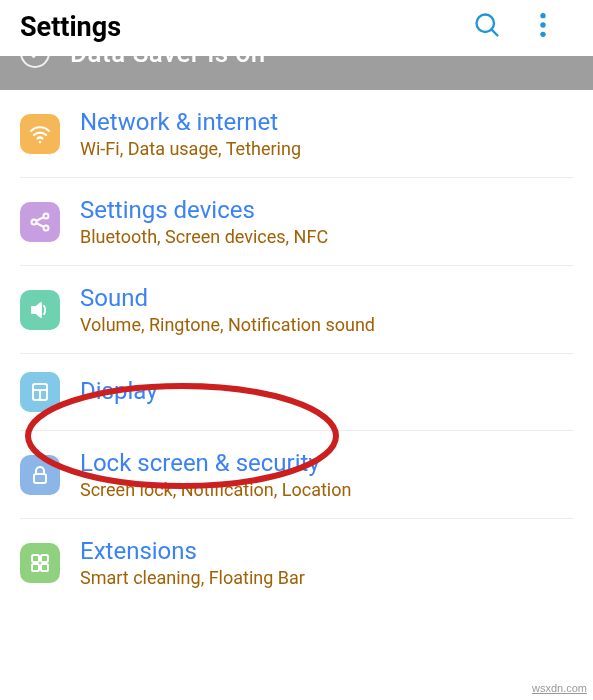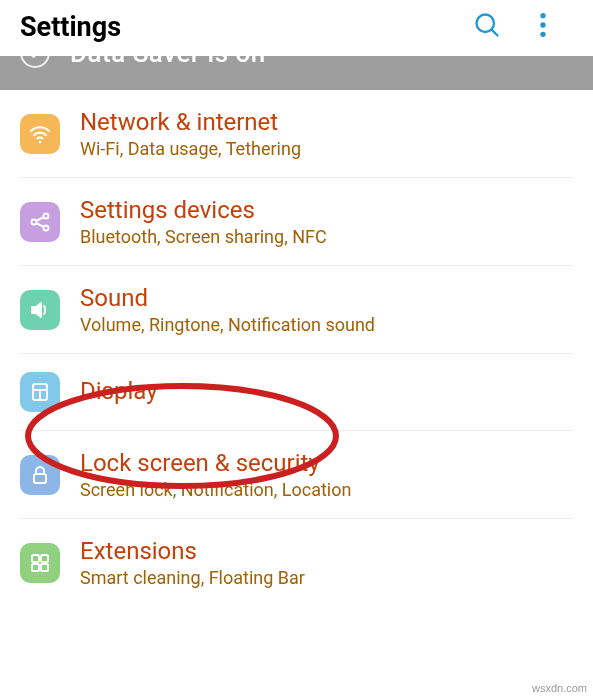--- a/index.html
+++ b/index.html
@@ -70,21 +70,21 @@
       height: 40px;
       border-radius: 10px;
       flex: 0 0 40px;
       display: flex;
       align-items: center;
       justify-content: center;
     }
     .item-text { flex: 1; }
     .item-title {
       font-size: 24px;
-      color: #c2410c;
+      color: #3b82f6;
       font-weight: 400;
       margin-bottom: 2px;
     }
     .item-sub {
       font-size: 18px;
       color: #a16207;
     }
     .bg-orange { background: #f6b756; }
     .bg-purple { background: #c79ee0; }
     .bg-teal   { background: #6ed2b1; }
@@ -99,20 +99,21 @@
       height: 112px;
       pointer-events: none;
     }
     .watermark {
       position: absolute;
       right: 6px;
       bottom: 6px;
       font-size: 11px;
       color: #9a9a9a;
       font-family: Arial, sans-serif;
+      text-decoration: underline;
     }
   </style>
 </head>
 <body>
 
 <div class="header">
   <div class="header-title">Settings</div>
   <div class="header-actions">
     <span>
       <svg width="28" height="28" viewBox="0 0 24 24" fill="none" stroke="#2196d6" stroke-width="2" stroke-linecap="round">
@@ -163,21 +164,21 @@
       <svg width="24" height="24" viewBox="0 0 24 24" fill="none" stroke="#fff" stroke-width="2">
         <circle cx="6" cy="12" r="2.5"></circle>
         <circle cx="18" cy="6" r="2.5"></circle>
         <circle cx="18" cy="18" r="2.5"></circle>
         <line x1="8" y1="11" x2="16" y2="7"></line>
         <line x1="8" y1="13" x2="16" y2="17"></line>
       </svg>
     </div>
     <div class="item-text">
       <div class="item-title">Settings devices</div>
-      <div class="item-sub">Bluetooth, Screen sharing, NFC</div>
+      <div class="item-sub">Bluetooth, Screen devices, NFC</div>
     </div>
   </div>
 
   <div class="item">
     <div class="icon-box bg-teal">
       <svg width="24" height="24" viewBox="0 0 24 24" fill="#fff" stroke="#fff" stroke-width="1.8" stroke-linejoin="round">
         <path d="M4 9v6h4l5 4V5L8 9H4z"></path>
         <path d="M16 8c1.5 1.5 1.5 6.5 0 8" fill="none" stroke-linecap="round"></path>
       </svg>
     </div>

